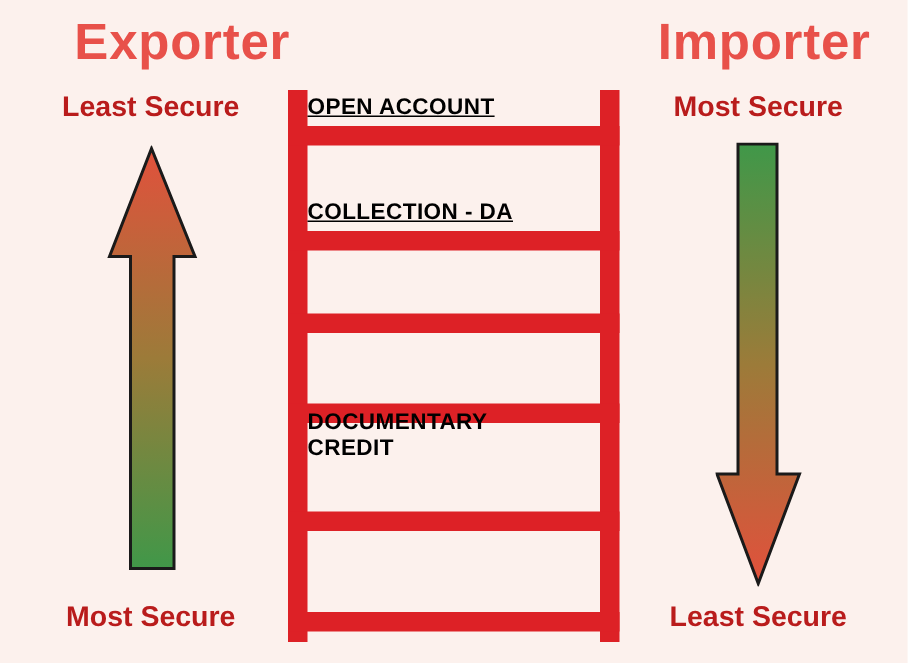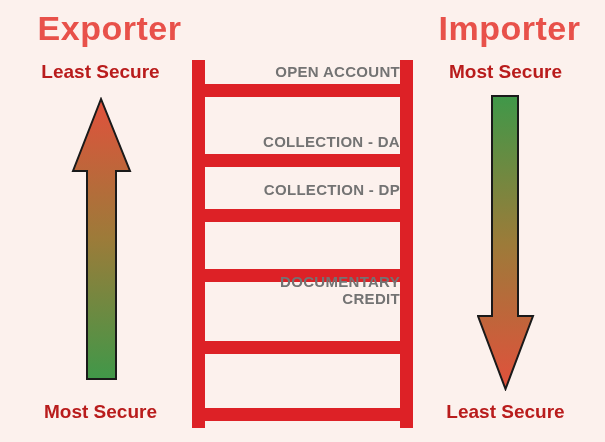--- a/index.html
+++ b/index.html
@@ -6,21 +6,21 @@
   .canvas{
     position:relative;width:605px;height:442px;overflow:hidden;
     background:#FCF1ED;
     font-family:"Liberation Sans","DejaVu Sans",sans-serif;
   }
   
   .title{
     position:absolute;top:9px;width:195px;text-align:center;
     font-size:34px;font-weight:bold;color:#E8514A;letter-spacing:0.5px;
   }
-  .title-left{left:12px;}
+  .title-left{left:24px;}
   .title-right{left:412px;}
   .secure-label{
     position:absolute;width:185px;text-align:center;
     font-size:19px;font-weight:bold;color:#b91c1c;
   }
   .sl-left{left:8px;}
   .sl-right{left:413px;}
   .sl-top{top:61px;}
   .sl-bottom{top:401px;}
   
@@ -33,23 +33,24 @@
   .rail-left{left:0;}
   .rail-right{right:0;}
   .rung{position:absolute;left:0;right:0;height:13px;background:#DD2126;}
   .rung-0{top:24px;}
   .rung-1{top:94px;}
   .rung-2{top:149px;}
   .rung-3{top:209px;}
   .rung-4{top:281px;}
   .rung-5{top:348px;}
   .rung-label{
-    position:absolute;left:13px;right:13px;text-align:right;
-    font-size:15px;font-weight:bold;color:#737373;letter-spacing:0.3px;
+    position:absolute;left:13px;right:13px;text-align:left;
+    font-size:15px;font-weight:bold;color:#000000;letter-spacing:0.3px;
     line-height:17px;
+    text-decoration:underline;
   }
   .rl-0{top:3px;}
   .rl-1{top:73px;}
   .rl-2{top:121px;}
   .rl-3{top:165px;margin-top:48px;}
   .rl-4{top:253px;}
   .rl-5{top:323px;}
   .rl-3 span{display:inline-block;max-width:150px;} 
 </style>
 </head>
@@ -79,21 +80,20 @@
 
     <div class="rung rung-0"></div>
     <div class="rung rung-1"></div>
     <div class="rung rung-2"></div>
     <div class="rung rung-3"></div>
     <div class="rung rung-4"></div>
     <div class="rung rung-5"></div>
 
     <div class="rung-label rl-0">OPEN ACCOUNT</div>
     <div class="rung-label rl-1">COLLECTION - DA</div>
-    <div class="rung-label rl-2">COLLECTION - DP</div>
     <div class="rung-label rl-3">
       <span>DOCUMENTARY CREDIT</span>
     </div>
   </div>
 
   <div class="title title-right">Importer</div>
   <div class="secure-label sl-right sl-top">Most Secure</div>
 
   <svg class="arrow arrow-down" viewBox="0 0 58 296" xmlns="http://www.w3.org/2000/svg">
     <defs>

